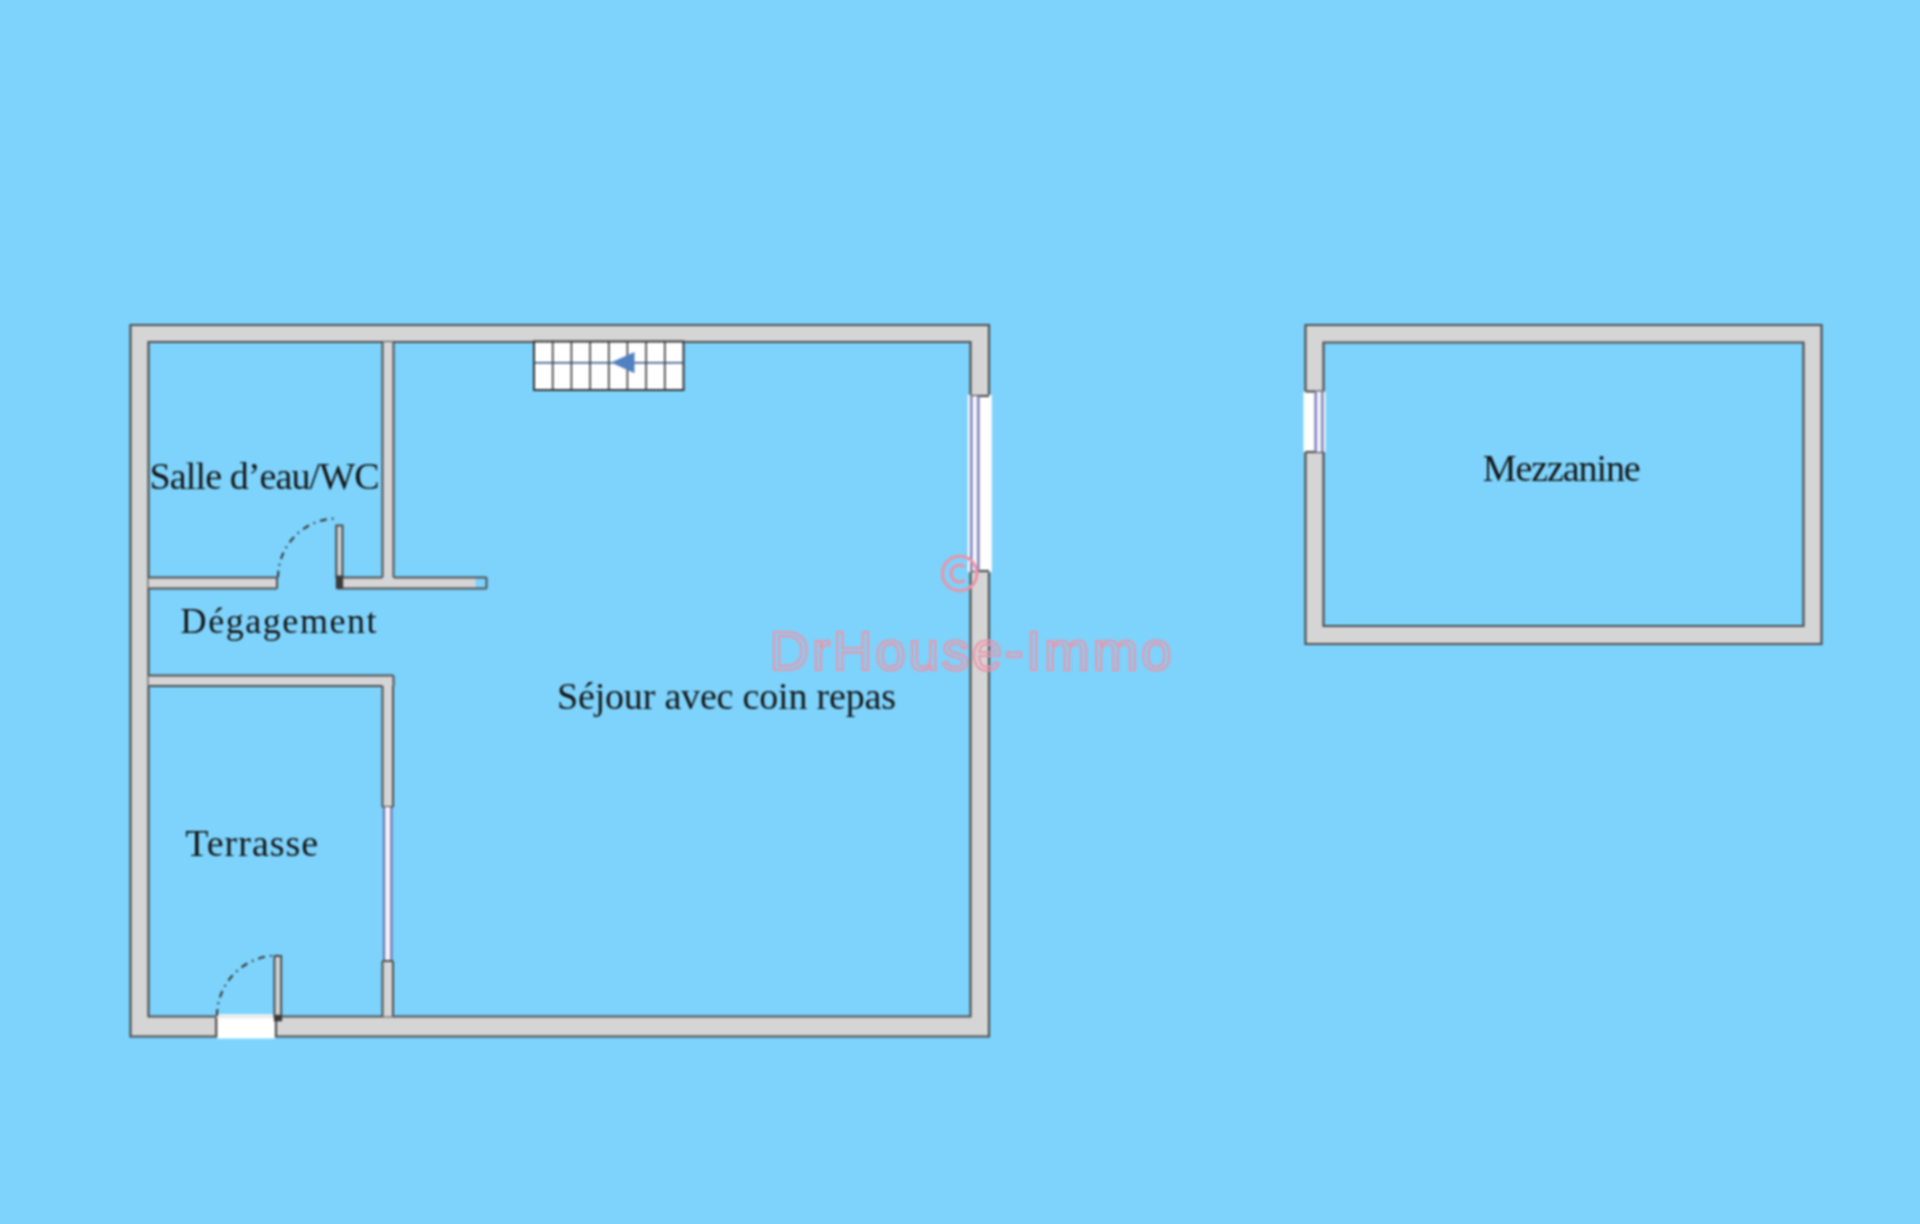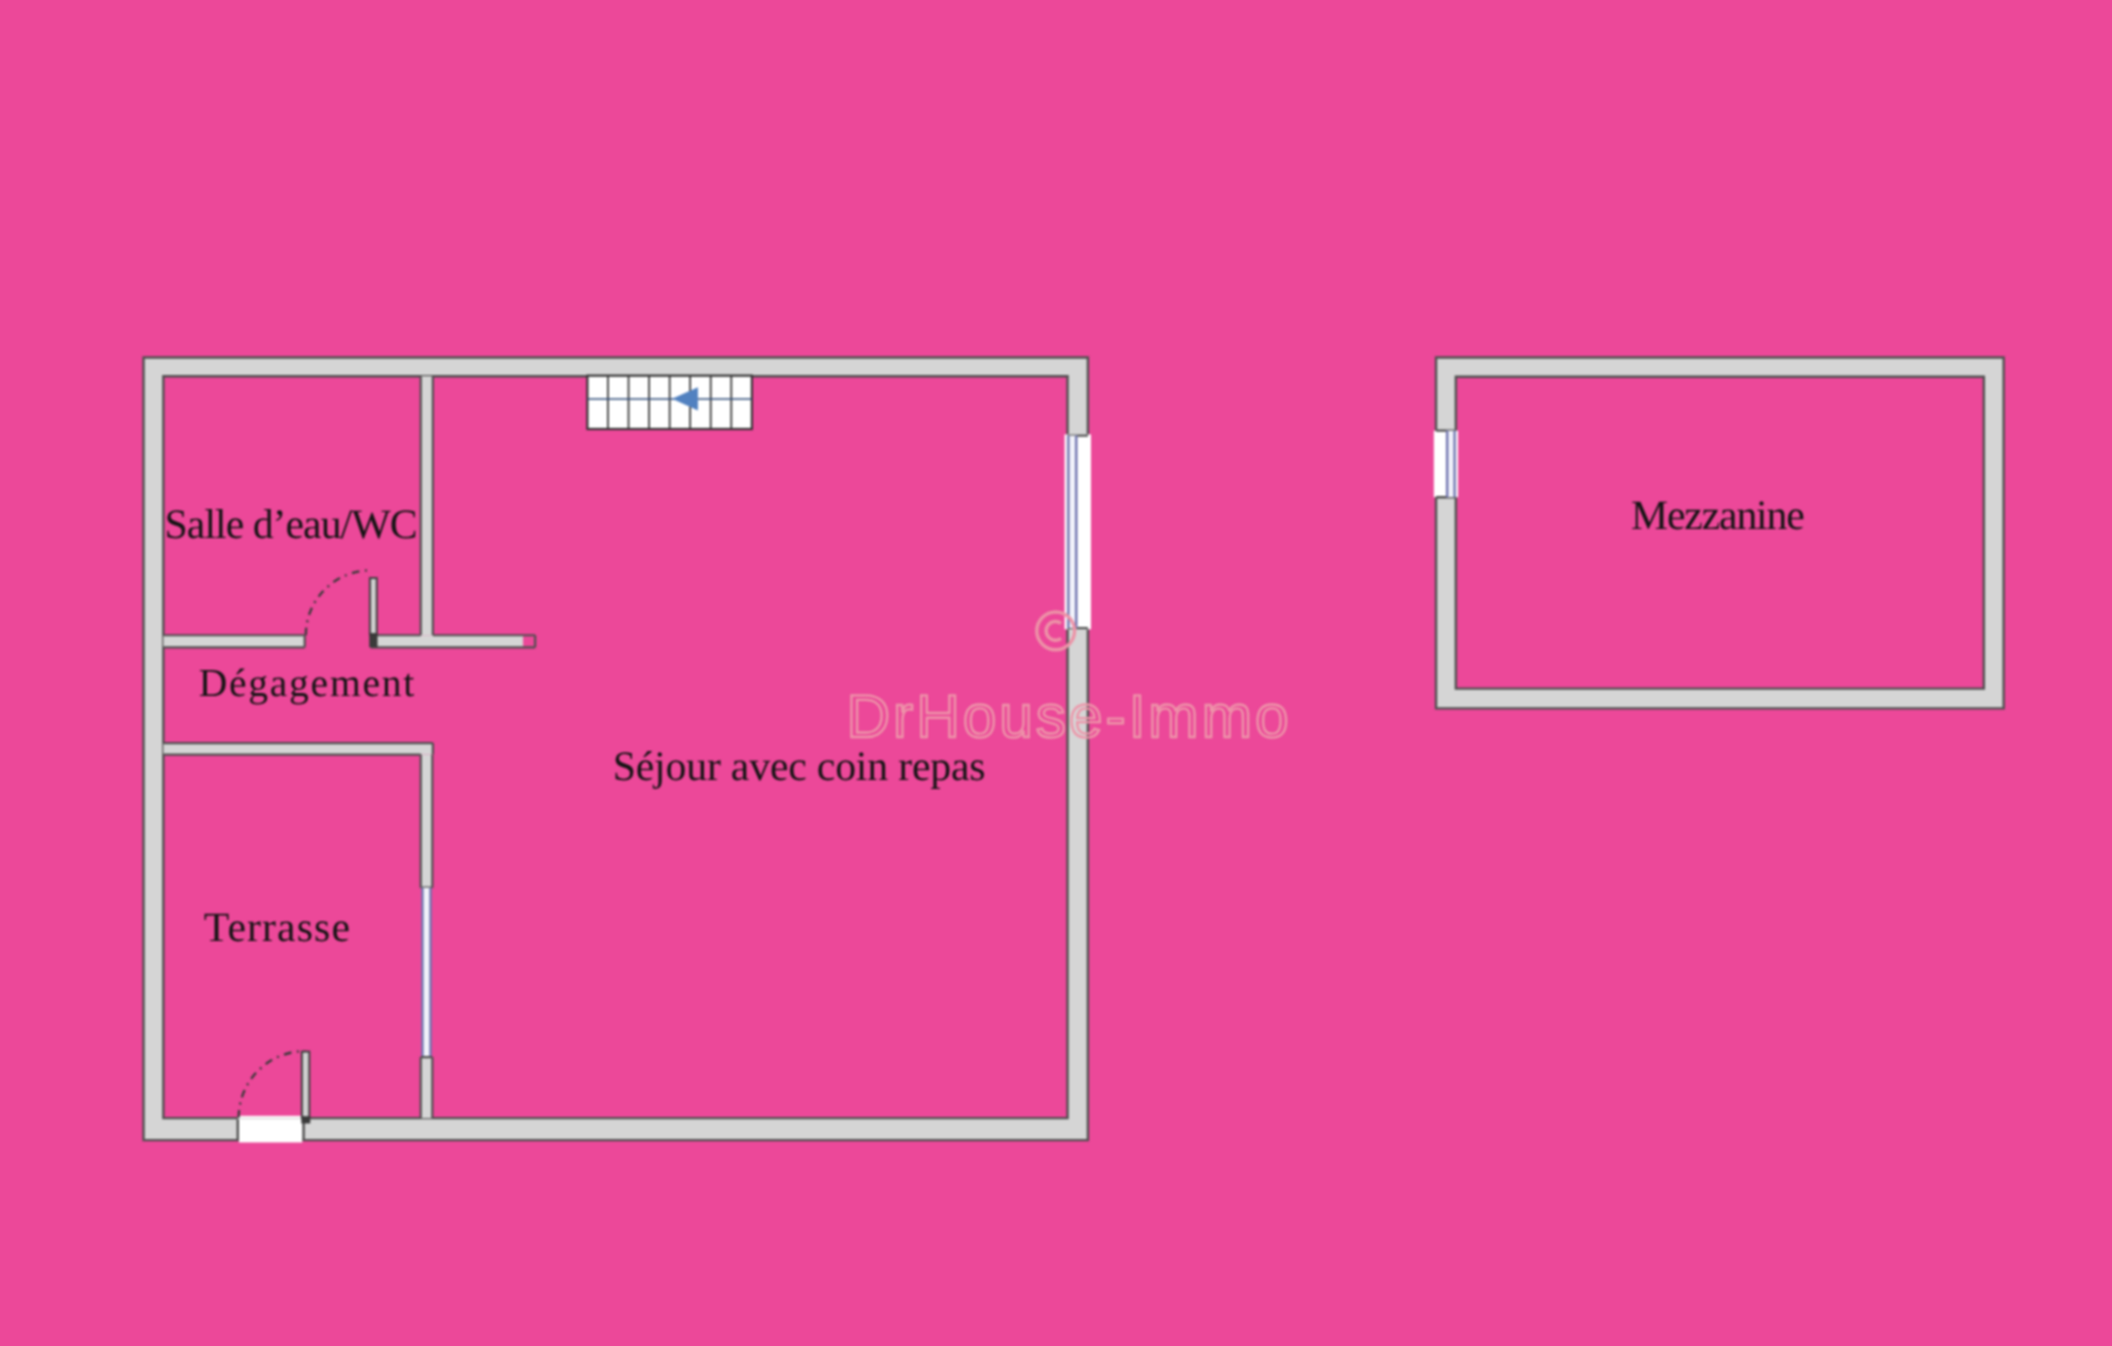--- a/index.html
+++ b/index.html
@@ -1,16 +1,16 @@
 <!DOCTYPE html>
 <html><head>
 <meta charset="utf-8">
 <style>
   html,body{margin:0;padding:0;background:#ffffff;}
-  #page{position:relative;width:1920px;height:1224px;background:#ec4899;overflow:hidden;}
+  #page{position:relative;width:1920px;height:1224px;background:#7dd3fc;overflow:hidden;}
   svg{position:absolute;left:0;top:0;filter:blur(0.8px);}
   text{font-family:"Liberation Serif", serif;fill:#141414;}
 </style>
 </head>
 <body>
 <div id="page">
 <svg width="1920" height="1224" viewBox="0 0 1920 1224">
   <g>
 
     <path d="M130.5,325 H989 V1036.5 H130.5 Z M148.5,342 H970.5 V1016.5 H148.5 Z" fill="#d5d5d5" fill-rule="evenodd" stroke="#4f4f4f" stroke-width="2.2"></path>

